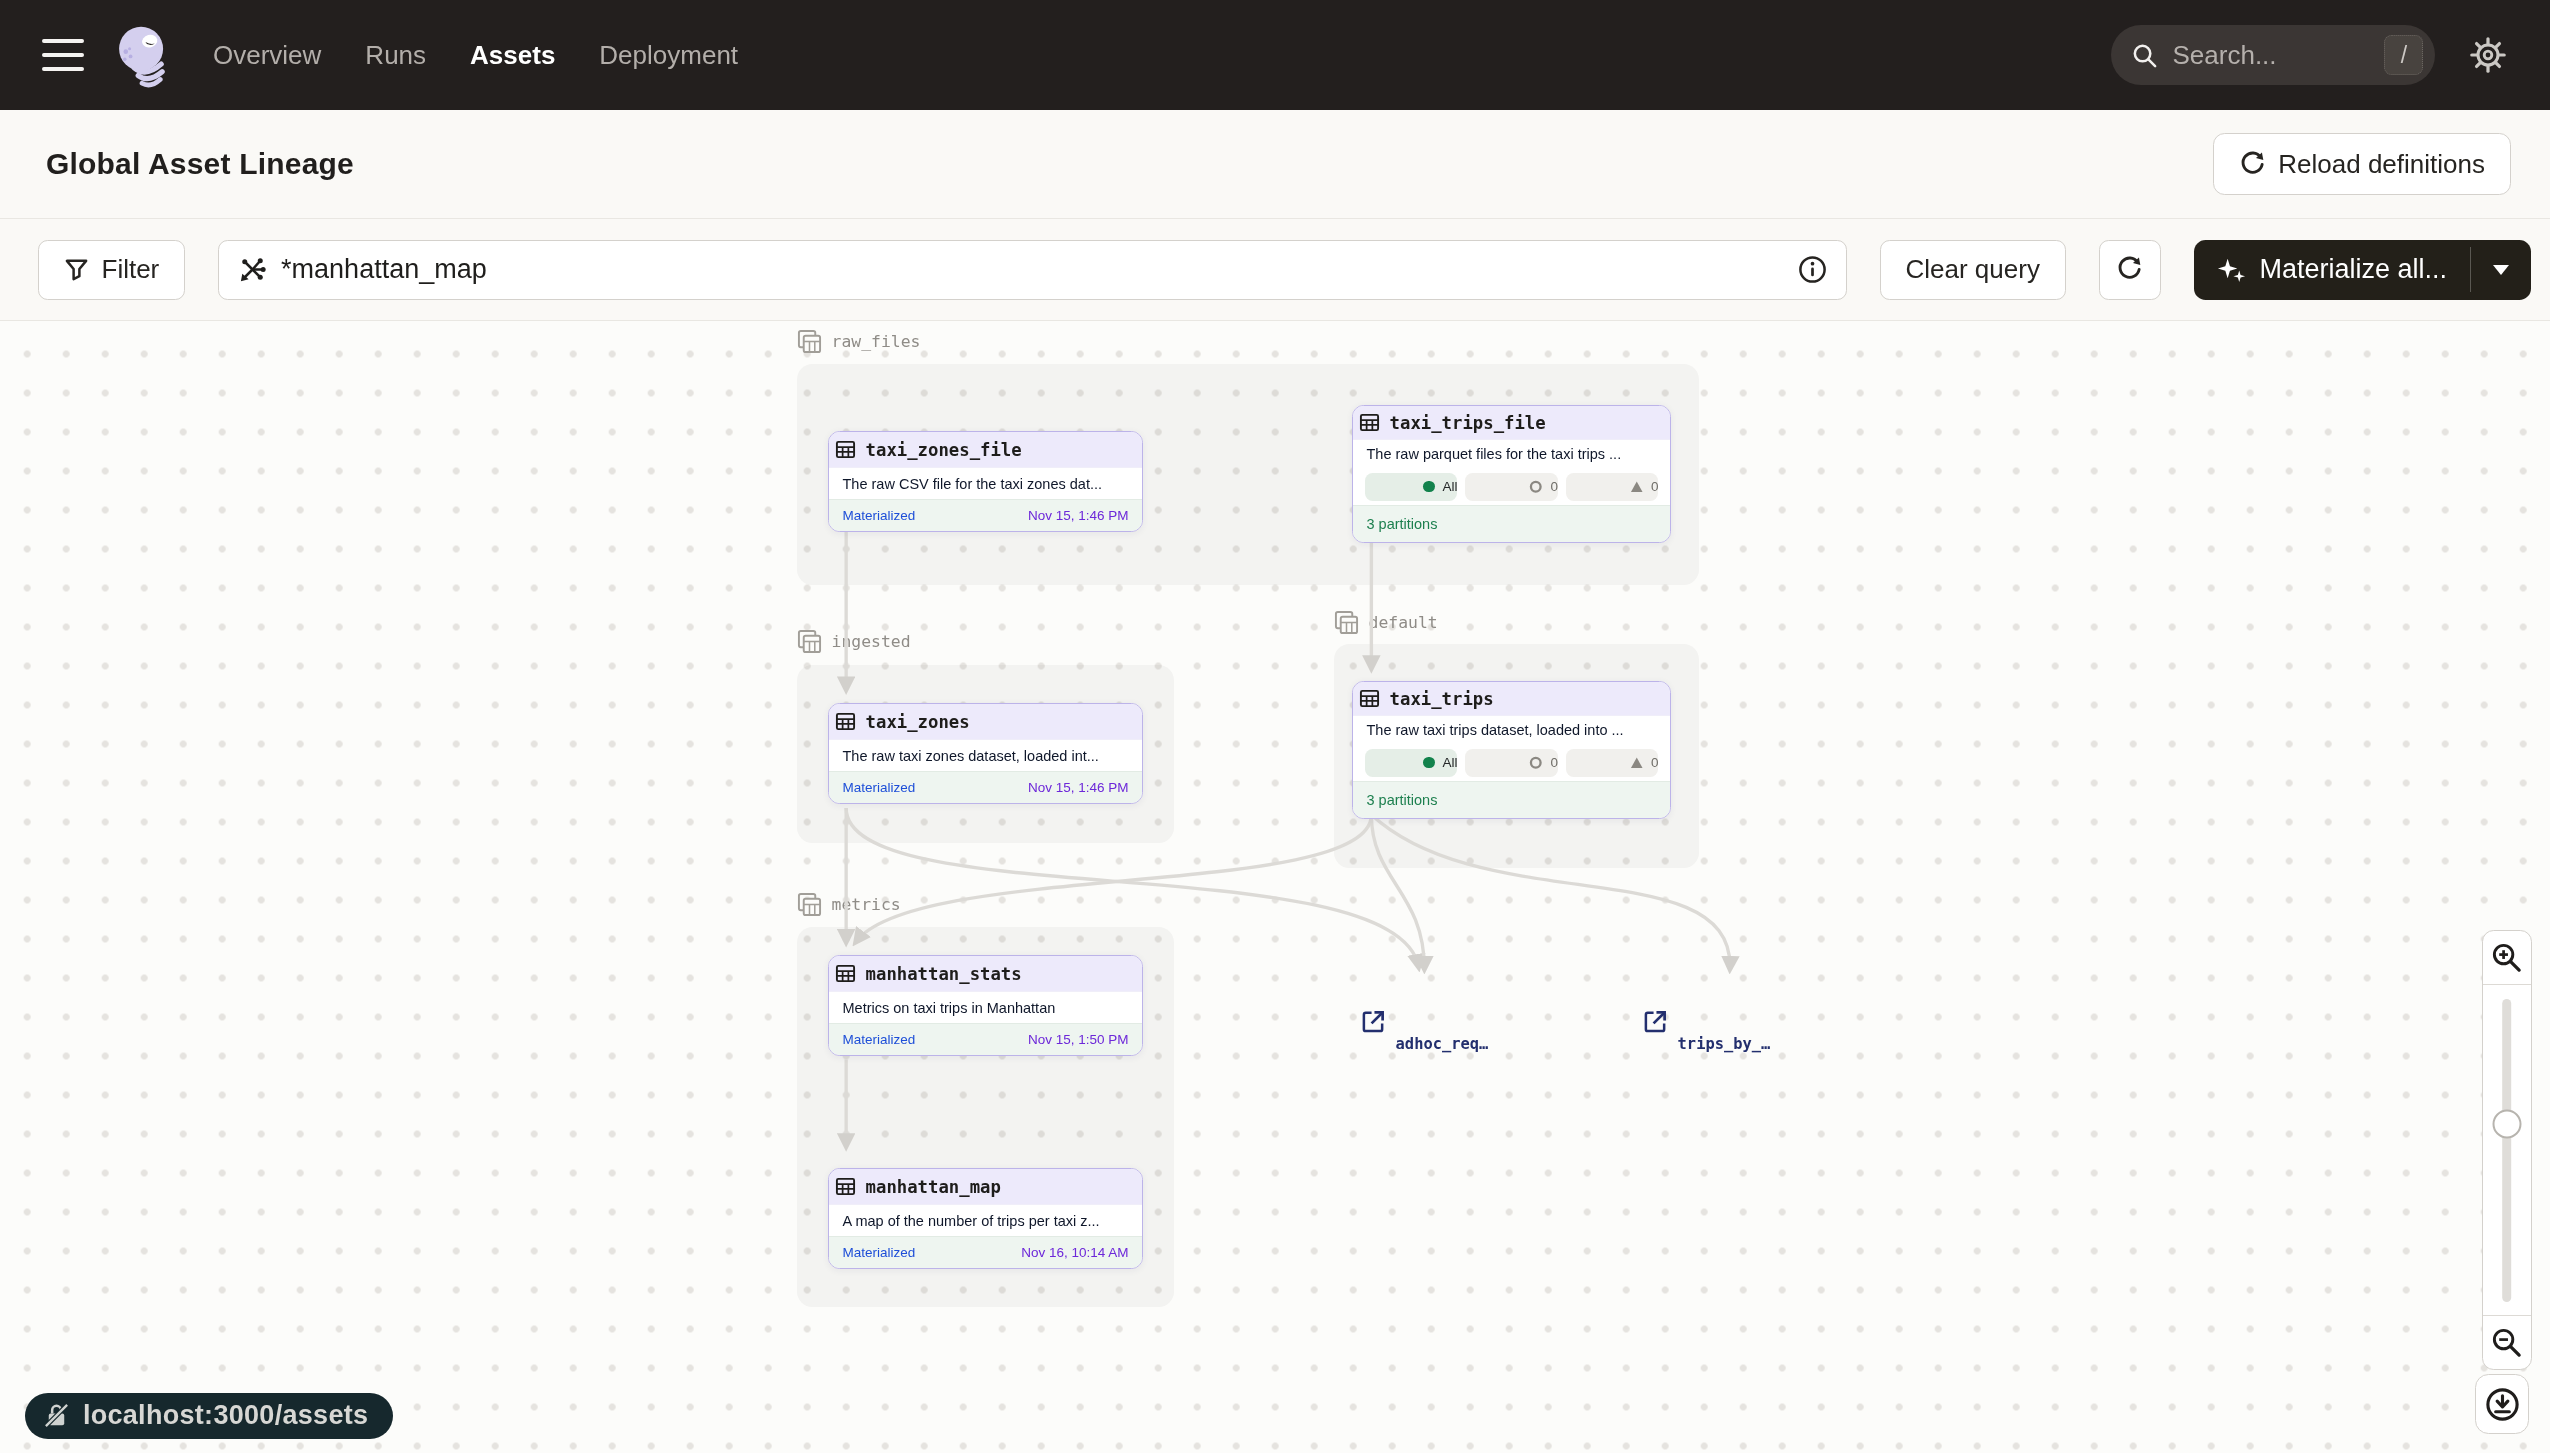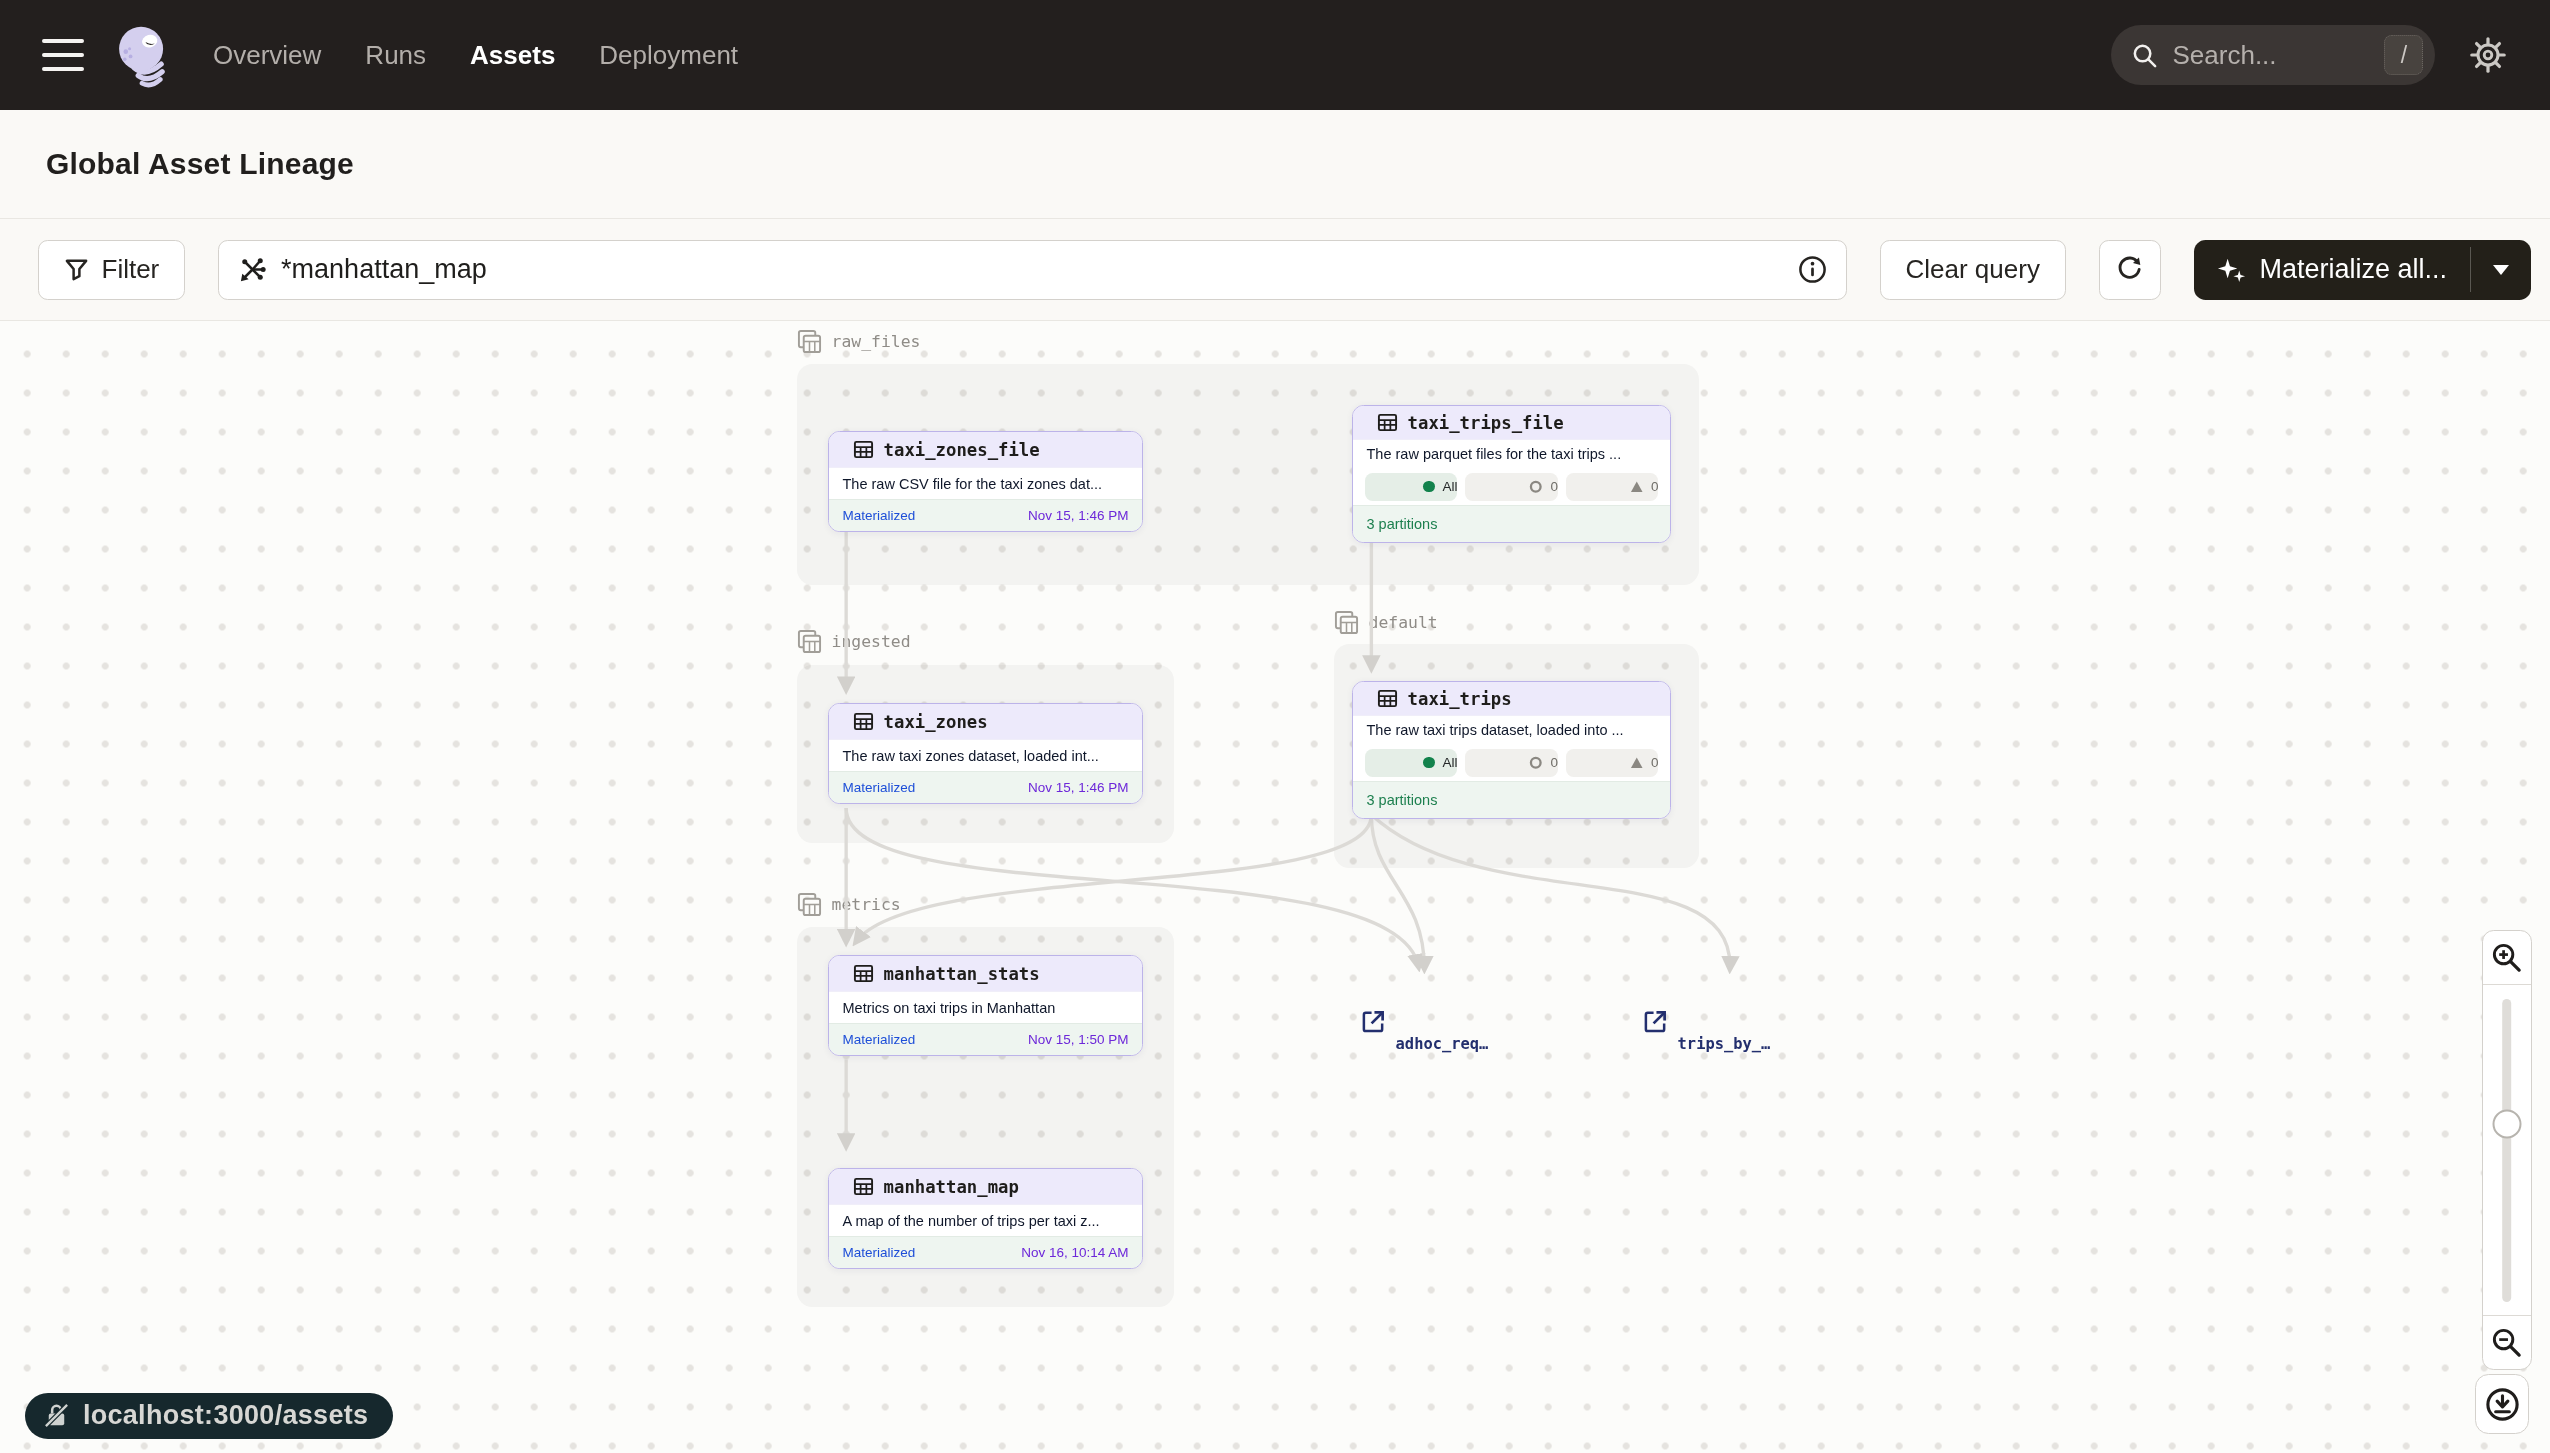--- a/index.html
+++ b/index.html
@@ -42,21 +42,21 @@
 
   
   .graph { position:relative; height:1133px; background-color:#fcfcfa;
            background-image:radial-gradient(circle, #e5e3df 3.1px, transparent 3.8px);
            background-size:39px 39px; background-position:7.7px 13.5px; overflow:hidden; }
   .group-box { position:absolute; background:rgba(32,30,27,.038); border-radius:15.4px; z-index:1; }
   .group-label { position:absolute; display:flex; align-items:center; gap:9.6px; color:#8f8c87; font-size:16.4px; z-index:1; }
   .edges { position:absolute; inset:0; z-index:2; pointer-events:none; }
 
   .asset-node { position:absolute; background:#ffffff; border:1.9px solid #bcb3e9; border-radius:11.6px; overflow:hidden; z-index:3; box-shadow:0 1.9px 7.7px rgba(40,35,80,.06); cursor:pointer; }
-  .node-header { height:35px; background:#edeafb; display:flex; align-items:center; gap:9.6px; padding:0 24px; }
+  .node-header { height:35px; background:#edeafb; display:flex; align-items:center; gap:9.6px; padding:0 6px; }
   .node-header .name { font-size:17.3px; font-weight:700; color:#1e1d1b; font-family:"DejaVu Sans Mono","Liberation Mono",monospace; }
   .node-desc { height:32px; display:flex; align-items:center; padding:0 13.5px; font-size:14.5px; color:#0f172a; border-top:1px solid #f0eef9; white-space:nowrap; }
   .node-footer { height:32px; background:#eef5f0; border-top:1px solid #e2ebe4; display:flex; align-items:center; justify-content:space-between; padding:0 13.5px; font-size:13.5px; }
   .node-footer .status { color:#1d4ed8; }
   .node-footer .time { color:#6d28d9; }
   .pills { height:37px; display:flex; align-items:center; gap:7.7px; padding:0 11.6px; }
   .pill { flex:1; height:28px; border-radius:7.7px; display:flex; align-items:center; justify-content:flex-end; gap:7.7px; font-size:13.5px; }
   .pill-all { background:#e5eee7; color:#26292a; }
   .pill-gray { background:#f1f0ed; color:#6f6d68; }
   .dot-green { width:11.6px; height:11.6px; border-radius:50%; background:#12824c; }
@@ -133,20 +133,29 @@
       </g>
       <circle cx="21" cy="21" r="10.5" fill="none" stroke="#cbc8c4" stroke-width="3.2"></circle>
       <circle cx="21" cy="21" r="4" fill="none" stroke="#cbc8c4" stroke-width="3"></circle>
     </svg>
   </span>
 </header>
 
 <div class="page-header">
   <h1 class="page-title">Global Asset Lineage</h1>
   <div class="header-spacer"></div>
+  <button class="btn">
+    <span style="display:flex">
+      <svg width="27" height="27" viewBox="0 0 28 28">
+          <path d="M22.5 6.5 A10 10 0 1 0 24 14" fill="none" stroke="#262421" stroke-width="3" stroke-linecap="round"></path>
+          <polygon points="23.8,1.5 25.2,9.4 17.6,7.2" fill="#262421"></polygon>
+        </svg>
+    </span>
+    <span>Reload definitions</span>
+  </button>
 </div>
 
 <div class="toolbar">
   <button class="btn">
     <span style="display:flex">
       <svg width="25" height="25" viewBox="0 0 26 26">
           <path d="M3 4 H23 L16 12.5 V20 L10 23 V12.5 Z" fill="none" stroke="#262421" stroke-width="2.6" stroke-linejoin="round"></path>
         </svg>
     </span>
     <span>Filter</span>

